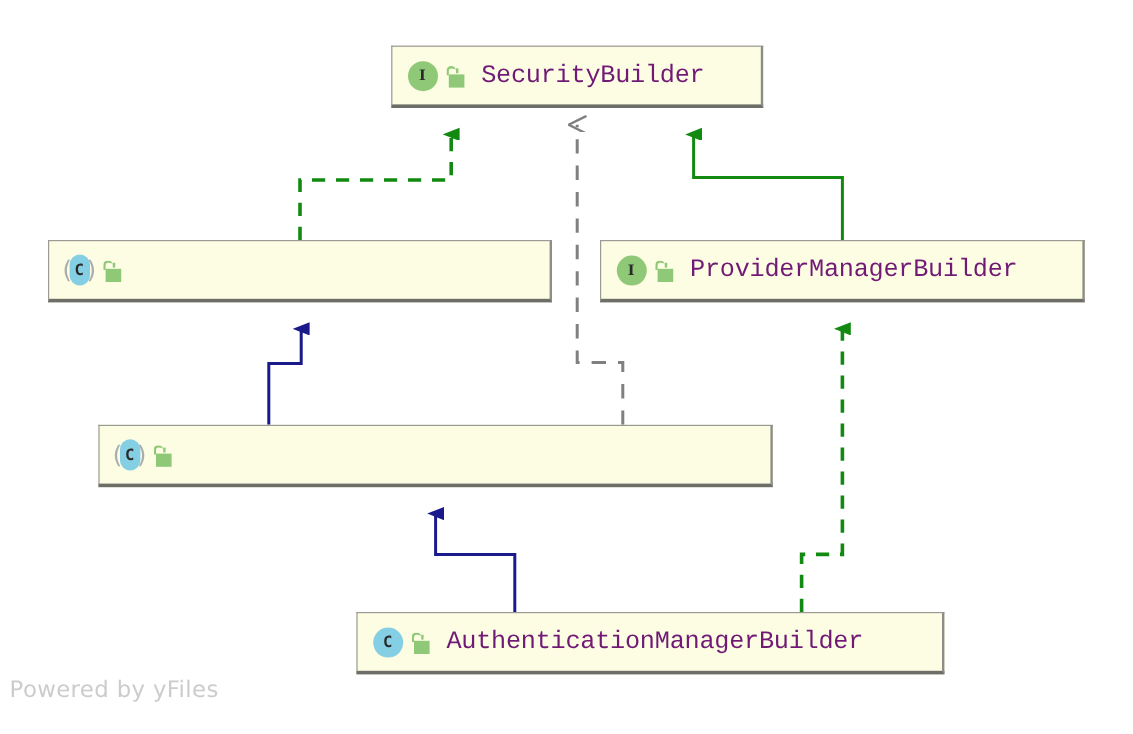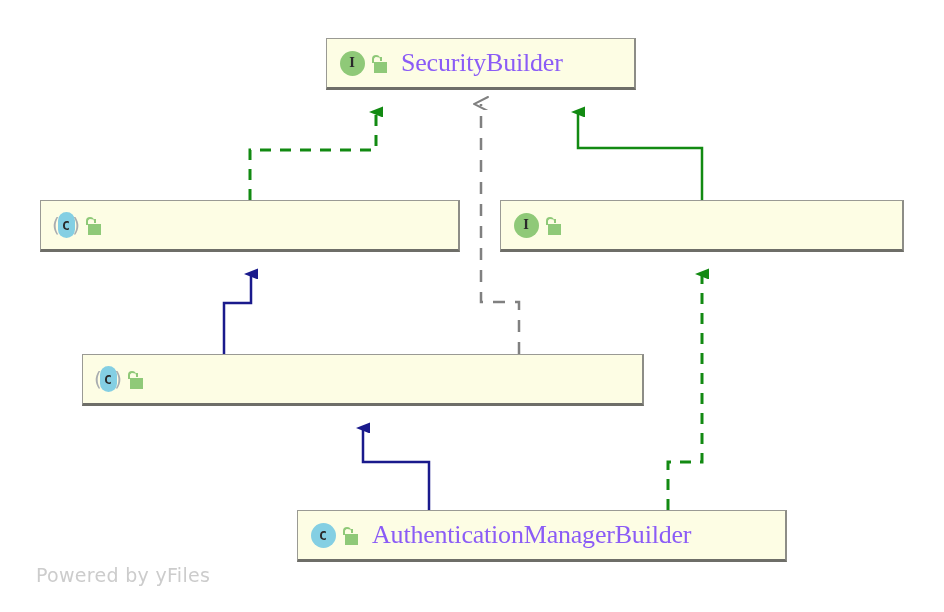--- a/index.html
+++ b/index.html
@@ -140,30 +140,30 @@
     content: "";
     position: absolute;
     right: -2px;
     top: 0;
     width: 2px;
     height: 4px;
     background: #8fc978;
   }
 
   .node-label {
-    font-family: Liberation Serif, serif;
-    font-size: 26px;
-    color: #8b5cf6;
+    font-family: Liberation Mono, monospace;
+    font-size: 21px;
+    color: #701a75;
     white-space: nowrap;
     letter-spacing: -0.2px;
   }
 
   #watermark {
     position: absolute;
-    left: 36px;
+    left: 8px;
     top: 564px;
     font-family: "DejaVu Sans", "Liberation Sans", sans-serif;
     font-size: 19px;
     color: #cccccc;
     letter-spacing: 0.3px;
     z-index: 2;
     text-align: center;
   }
 </style>
 </head>
@@ -230,20 +230,21 @@
     <span class="node-icons">
       <span class="type-icon t-interface">
         <span class="disc"></span>
         <span class="glyph">I</span>
       </span>
       <span class="lock-icon">
         <span class="shackle"></span>
         <span class="body"></span>
       </span>
     </span>
+    <span class="node-label">ProviderManagerBuilder</span>
   </div>
 
   <div class="uml-node" id="node-abstract-configured-security-builder" style="left:82px; top:354px; width:562px; height:52px;">
     <span class="node-icons">
       <span class="type-icon t-abstract">
         <span class="paren left">(</span>
         <span class="disc"></span>
         <span class="glyph">C</span>
         <span class="paren right">)</span>
       </span>

